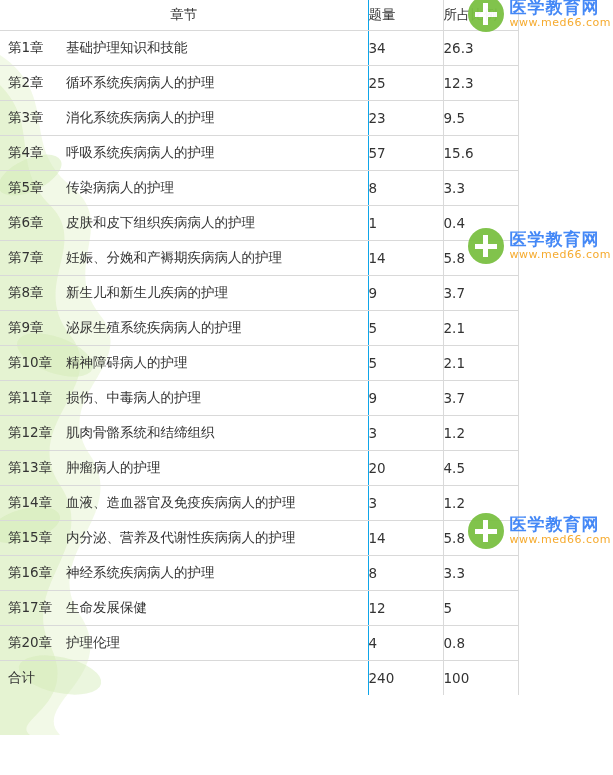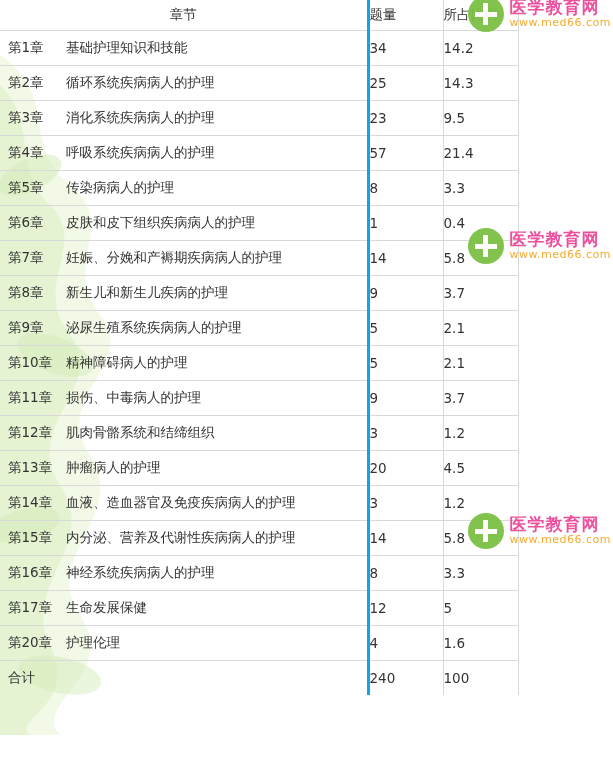--- a/index.html
+++ b/index.html
@@ -38,21 +38,21 @@
     font-size: 13.5px;
     padding: 0;
     height: 34px;
     vertical-align: middle;
     background: transparent;
   }
   table.stats th.name-head,
   table.stats td.name-cell {
     text-align: left;
     padding-left: 8px;
-    border-right: 3px solid #0ea5e9;
+    border-right: 1px solid #0ea5e9;
   }
   table.stats th.name-head {
     text-align: center;
     padding-left: 0;
   }
   table.stats th.num-head,
   table.stats td.num-cell {
     text-align: left;
     border-right: 1px solid #d9d9d9;
   }
@@ -120,21 +120,21 @@
   }
   .wm-logo::after {
     top: 50%;
     left: 7px;
     height: 5px;
     width: 22px;
     margin-top: -2.5px;
   }
   .wm-text { line-height: 1.05; }
   .wm-main {
-    color: #ec4899;
+    color: #3b82f6;
     font-size: 17px;
     font-weight: bold;
     letter-spacing: 1px;
   }
   .wm-sub {
     color: #f5a623;
     font-size: 11px;
     letter-spacing: 0.5px;
   }
   #wm-top { right: 2px; top: -4px; }
@@ -167,39 +167,39 @@
         <th class="name-head">章节</th>
         <th class="num-head">题量</th>
         <th class="num-head">所占比例</th>
         <th class="pad-head"></th>
       </tr>
     </thead>
     <tbody id="rows-body">
         <tr>
           <td class="name-cell"><span class="chap-label">第1章</span><span class="chap-title">基础护理知识和技能</span></td>
           <td class="num-cell">34</td>
-          <td class="num-cell">14.2</td>
+          <td class="num-cell">26.3</td>
           <td class="pad-cell"></td>
         </tr>
         <tr>
           <td class="name-cell"><span class="chap-label">第2章</span><span class="chap-title">循环系统疾病病人的护理</span></td>
           <td class="num-cell">25</td>
-          <td class="num-cell">14.3</td>
+          <td class="num-cell">12.3</td>
           <td class="pad-cell"></td>
         </tr>
         <tr>
           <td class="name-cell"><span class="chap-label">第3章</span><span class="chap-title">消化系统疾病病人的护理</span></td>
           <td class="num-cell">23</td>
           <td class="num-cell">9.5</td>
           <td class="pad-cell"></td>
         </tr>
         <tr>
           <td class="name-cell"><span class="chap-label">第4章</span><span class="chap-title">呼吸系统疾病病人的护理</span></td>
           <td class="num-cell">57</td>
-          <td class="num-cell">21.4</td>
+          <td class="num-cell">15.6</td>
           <td class="pad-cell"></td>
         </tr>
         <tr>
           <td class="name-cell"><span class="chap-label">第5章</span><span class="chap-title">传染病病人的护理</span></td>
           <td class="num-cell">8</td>
           <td class="num-cell">3.3</td>
           <td class="pad-cell"></td>
         </tr>
         <tr>
           <td class="name-cell"><span class="chap-label">第6章</span><span class="chap-title">皮肤和皮下组织疾病病人的护理</span></td>
@@ -269,21 +269,21 @@
         </tr>
         <tr>
           <td class="name-cell"><span class="chap-label">第17章</span><span class="chap-title">生命发展保健</span></td>
           <td class="num-cell">12</td>
           <td class="num-cell">5</td>
           <td class="pad-cell"></td>
         </tr>
         <tr>
           <td class="name-cell"><span class="chap-label">第20章</span><span class="chap-title">护理伦理</span></td>
           <td class="num-cell">4</td>
-          <td class="num-cell">1.6</td>
+          <td class="num-cell">0.8</td>
           <td class="pad-cell"></td>
         </tr>
       </tbody>
     <tfoot>
       <tr class="total-row">
         <td class="name-cell">合计</td>
         <td class="num-cell">240</td>
         <td class="num-cell">100</td>
         <td class="pad-cell"></td>
       </tr>

